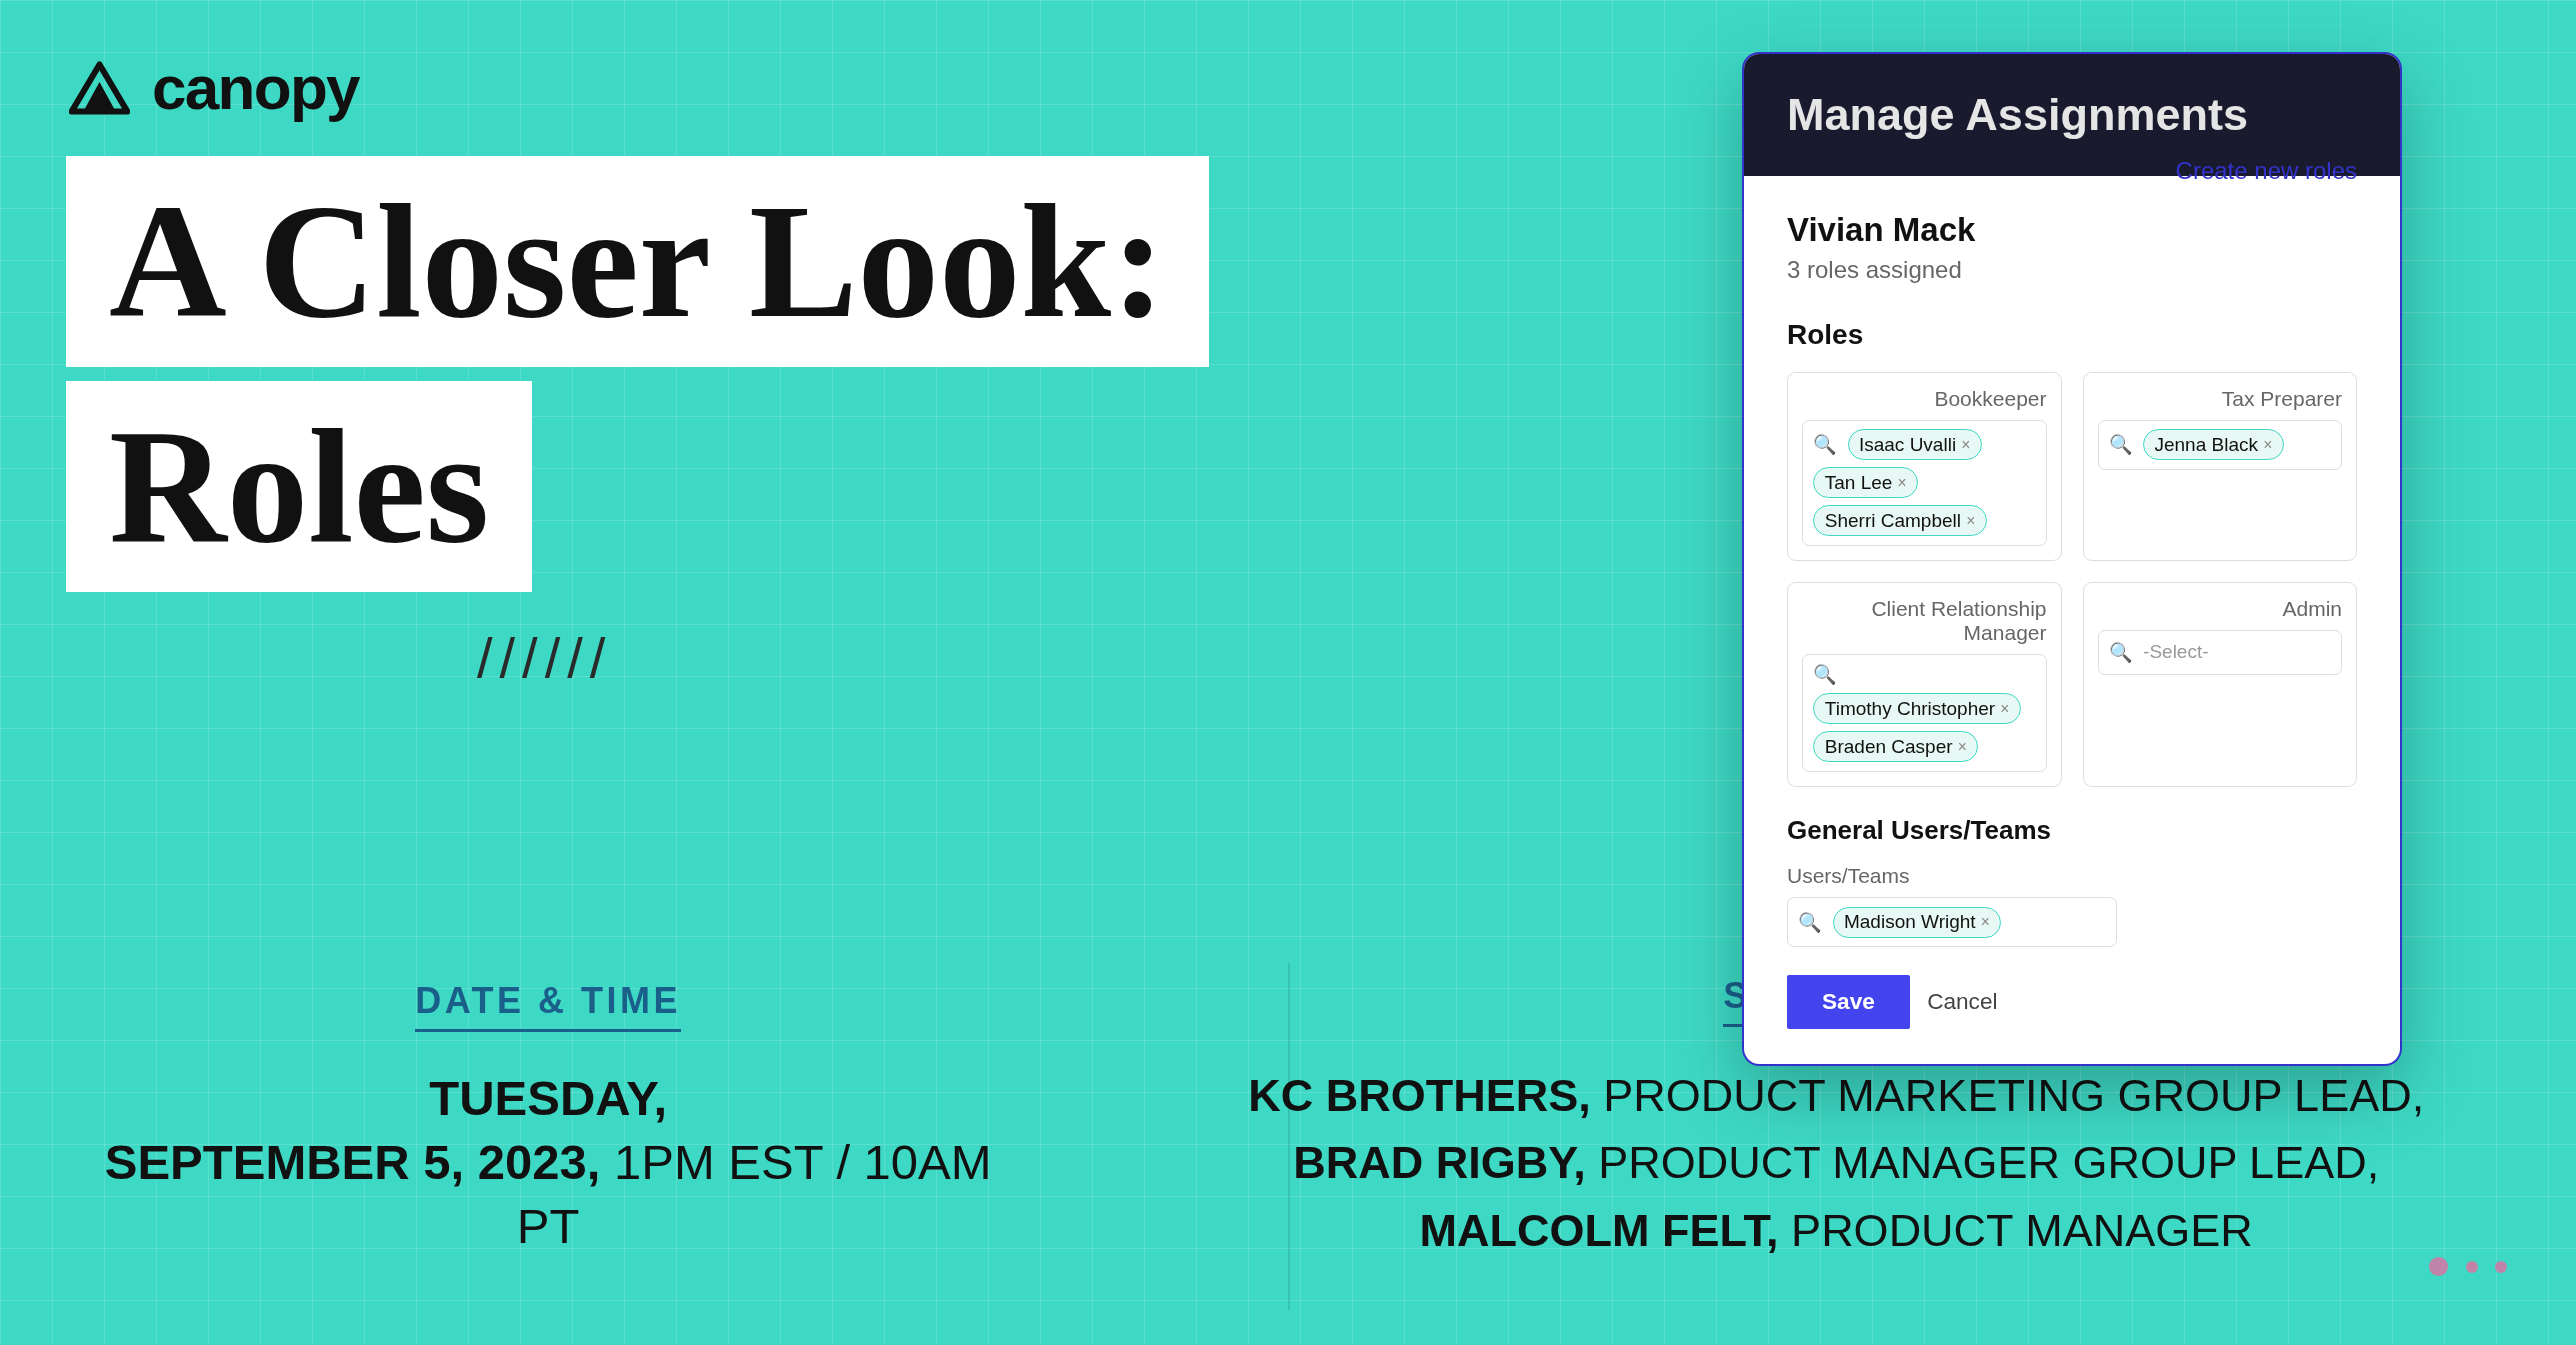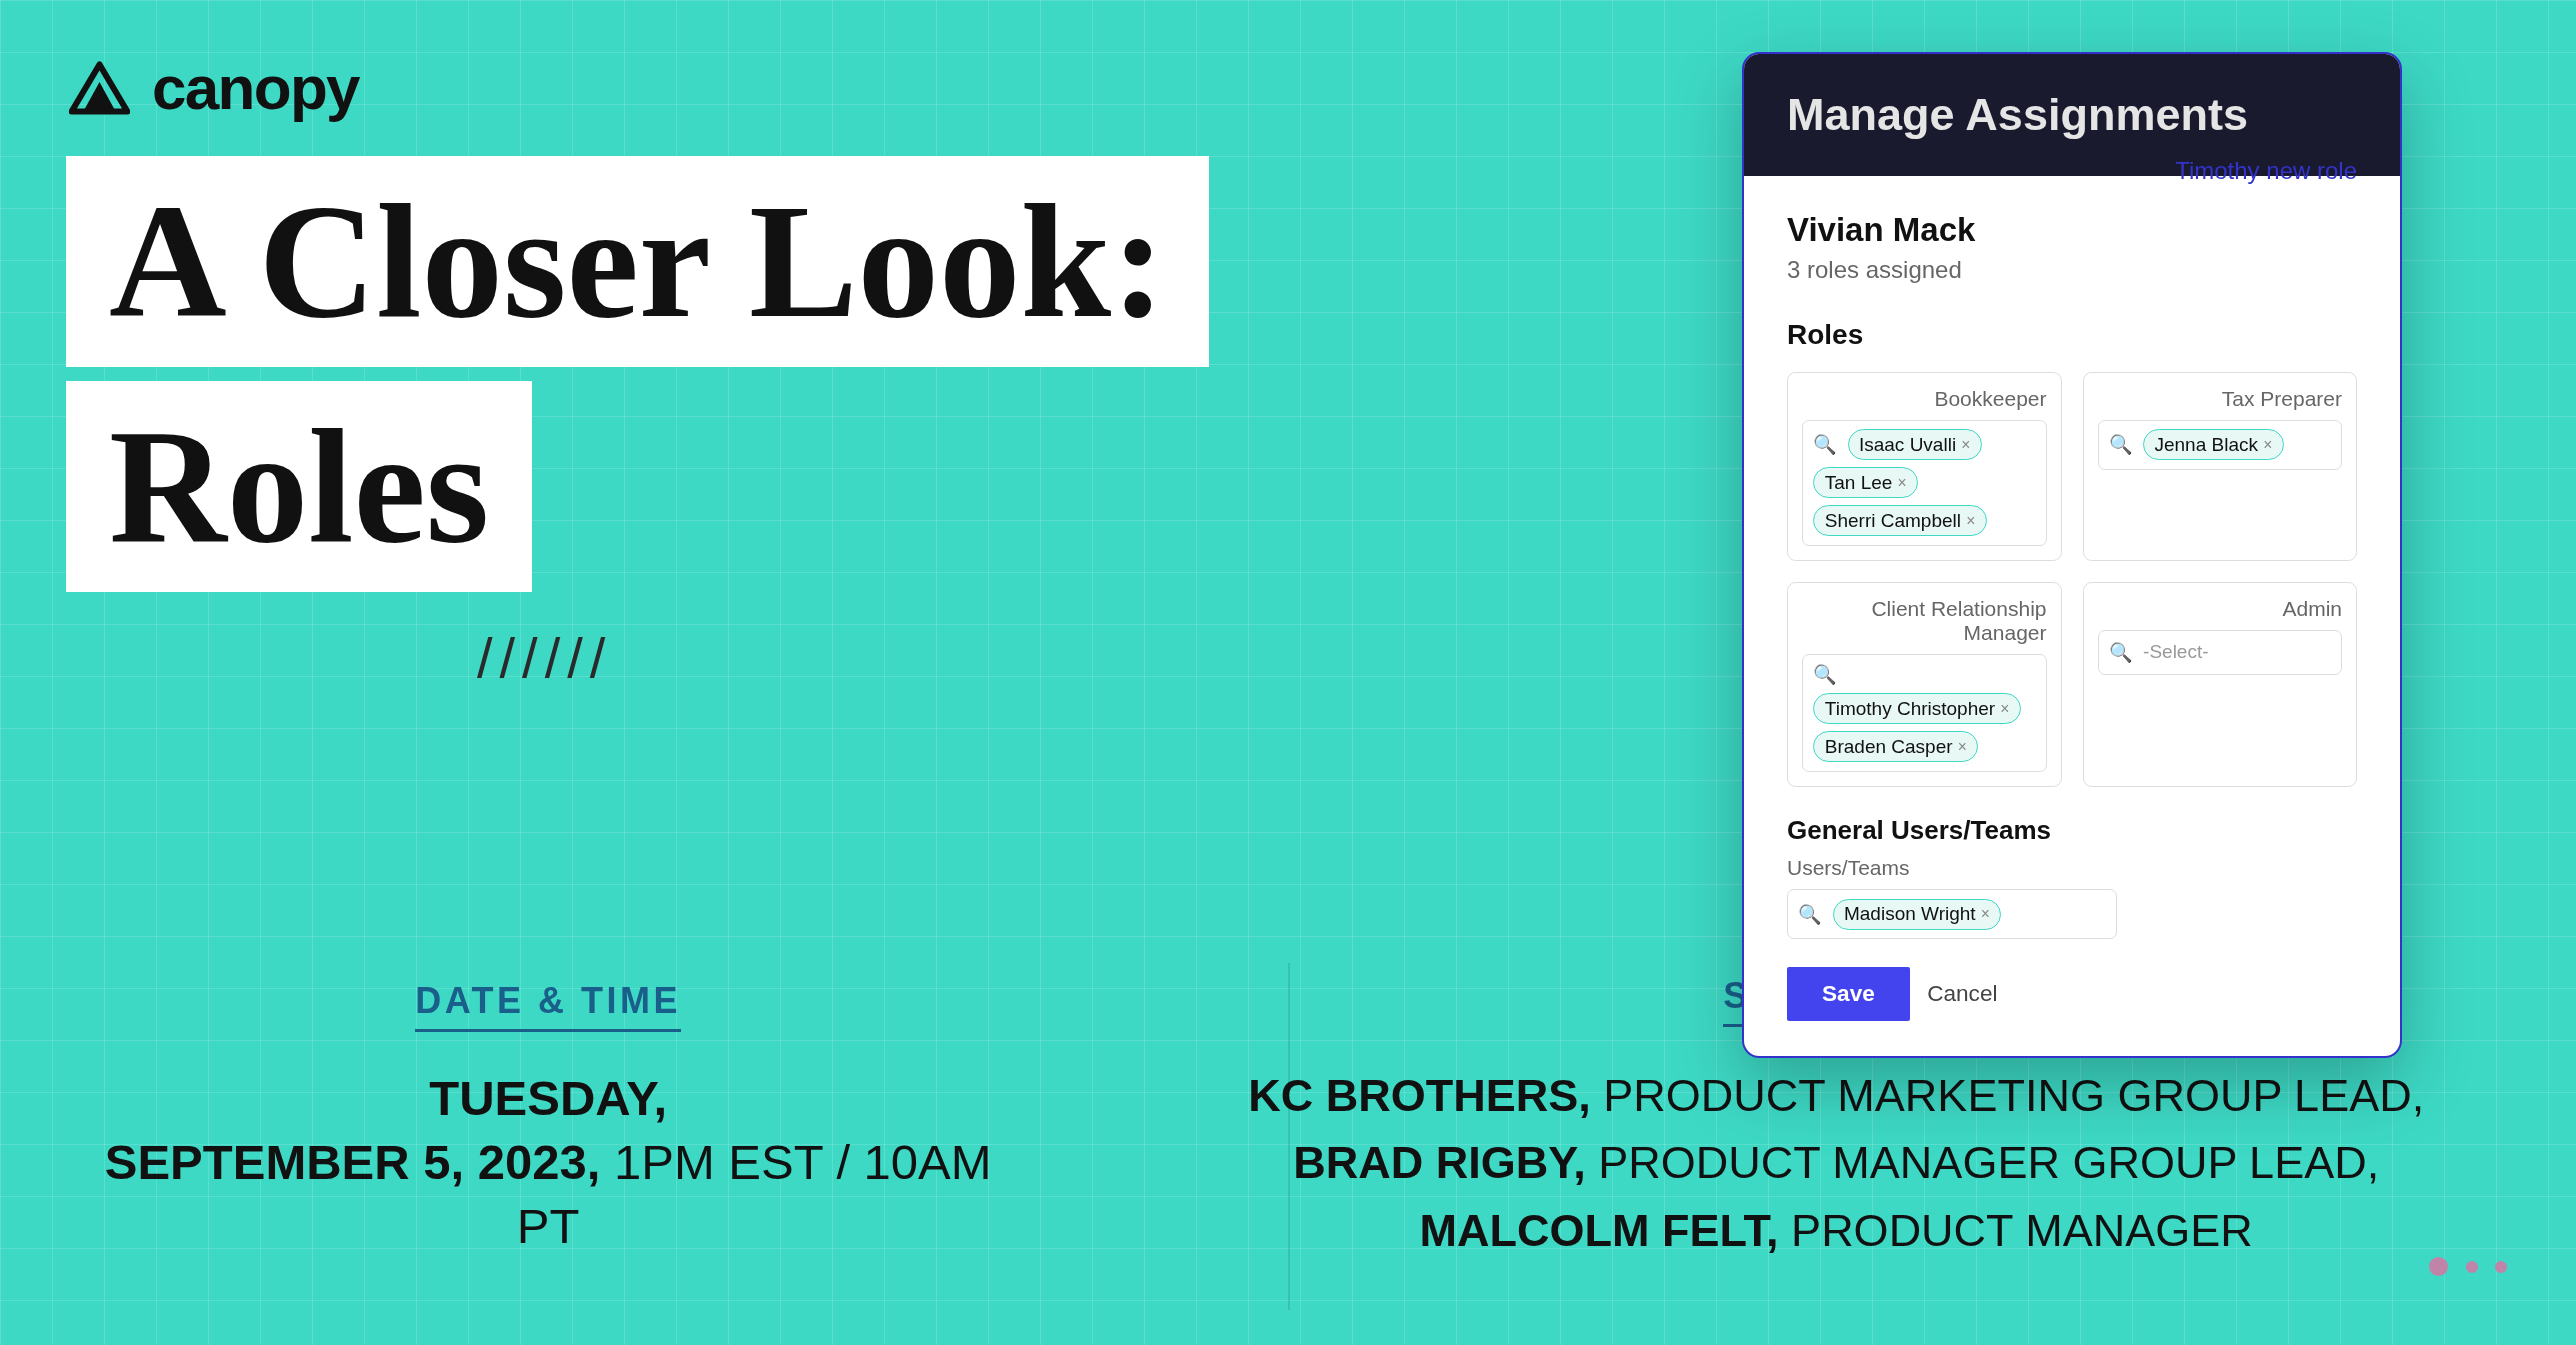--- a/index.html
+++ b/index.html
@@ -296,21 +296,21 @@
     }
 
     .general-users-section {
       margin-top: 7px;
     }
 
     .general-label {
       font-size: 26px;
       font-weight: 700;
       color: #111;
-      margin-bottom: 10px;
+      margin-bottom: 18px;
     }
 
     .users-sub-label {
       font-size: 21px;
       color: #666;
       margin-bottom: 8.7px;
     }
 
     .modal-footer {
       display: flex;
@@ -399,21 +399,21 @@
   <div class="dot dot-small"></div>
 </div>
 
 <div class="modal-card">
   <div class="modal-header">
     <span class="modal-title">Manage Assignments</span>
   </div>
   <div class="modal-body">
     <div style="position:relative; margin-bottom: 7px;">
       <span class="modal-person-name">Vivian Mack</span>
-      <a class="create-role-link" href="#">Timothy new role</a>
+      <a class="create-role-link" href="#">Create new roles</a>
     </div>
     <div class="modal-person-info">3 roles assigned</div>
 
     <div class="section-title">Roles</div>
 
     <div class="roles-grid">
 
       <div class="role-box">
         <div class="role-label">Bookkeeper</div>
         <div class="tags-row">

